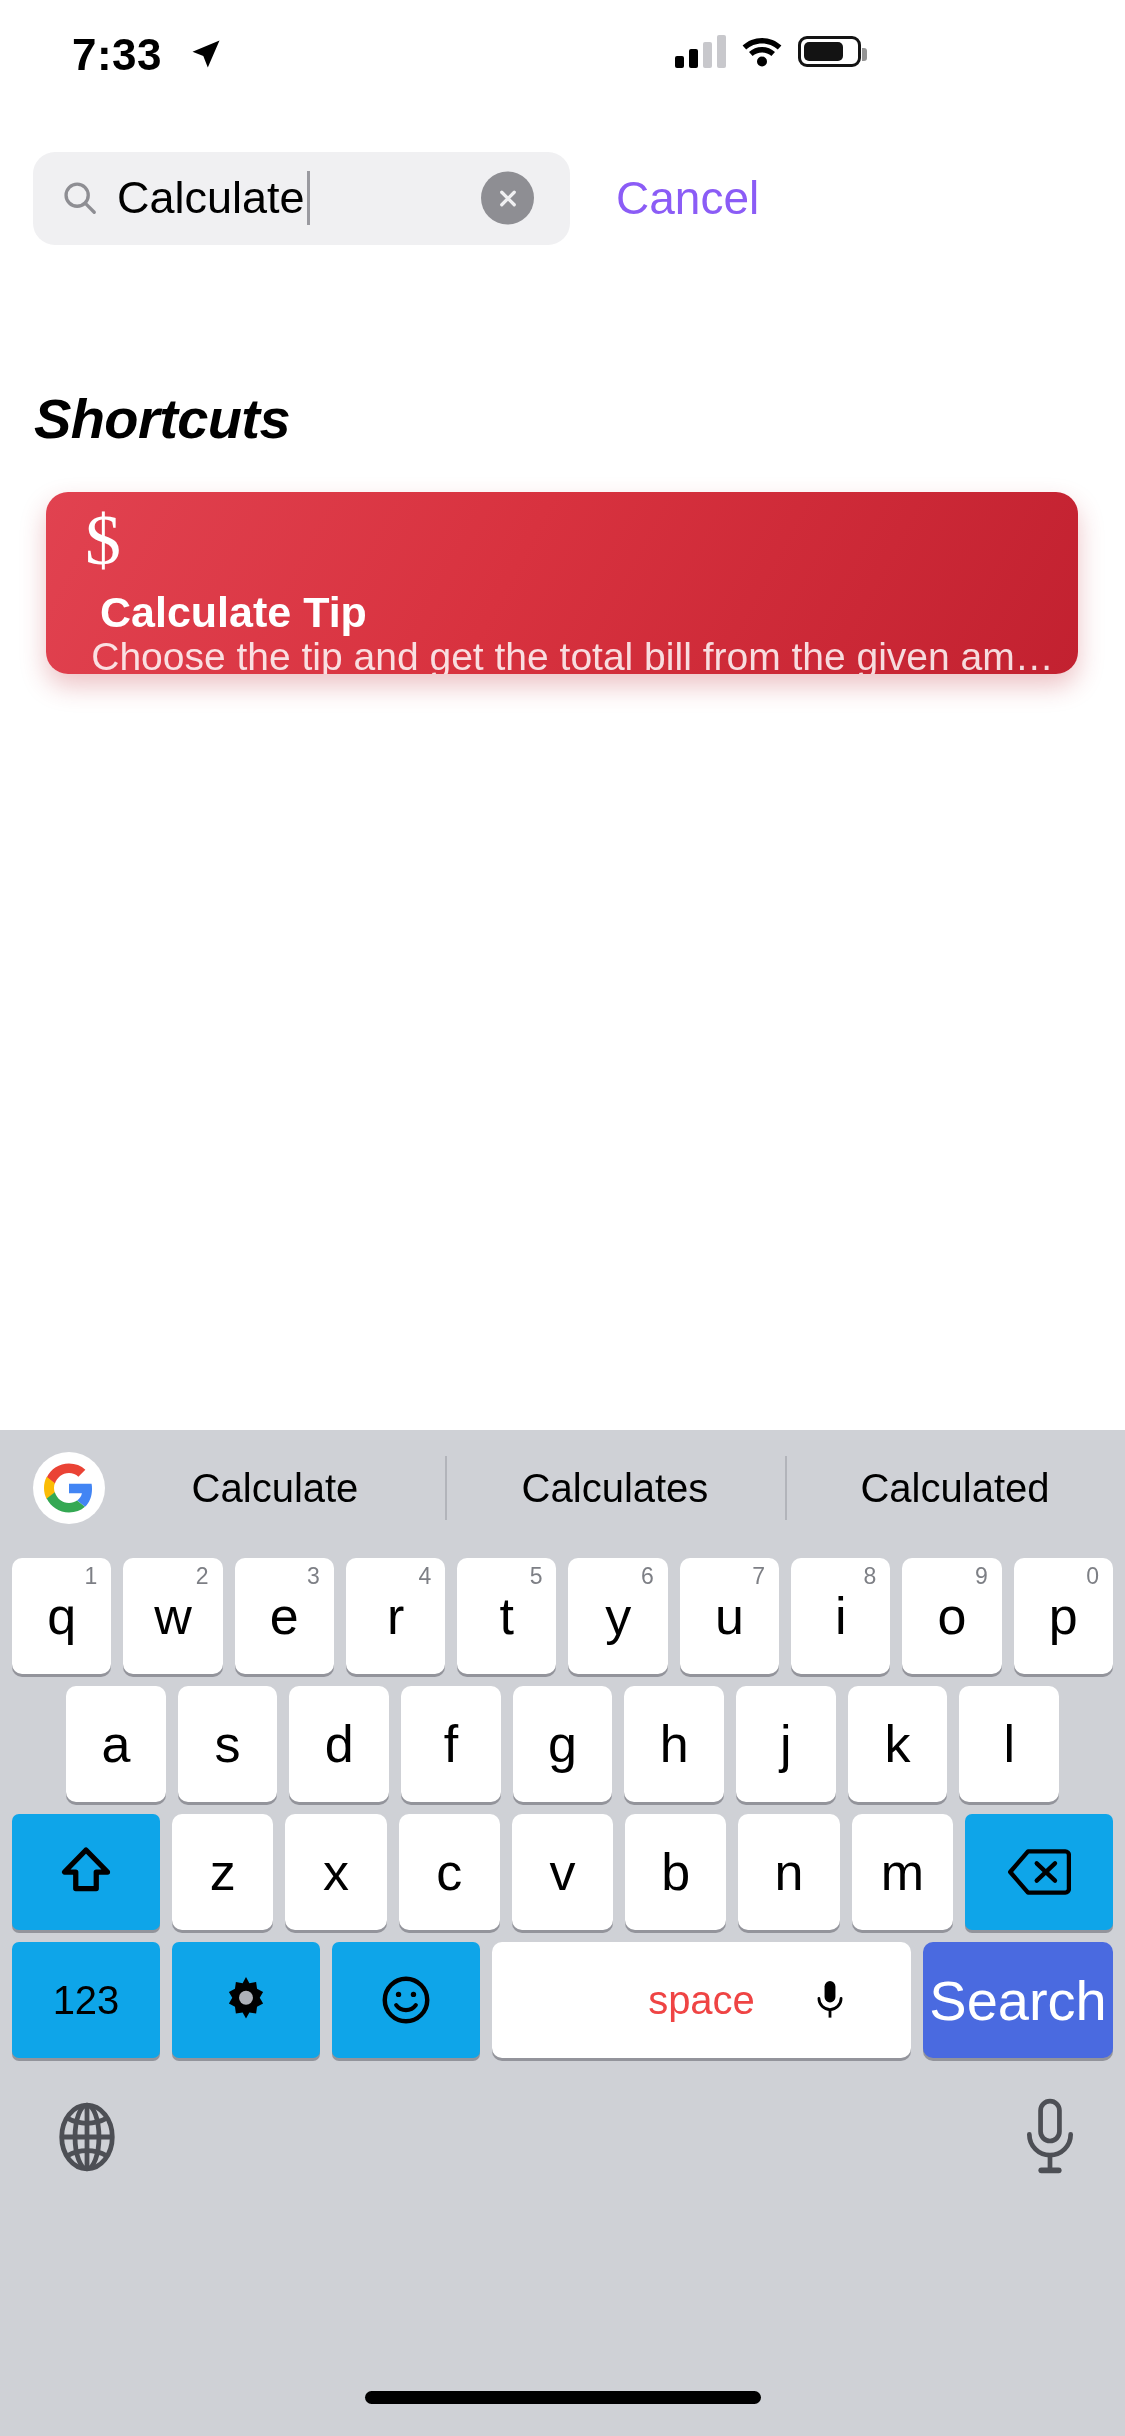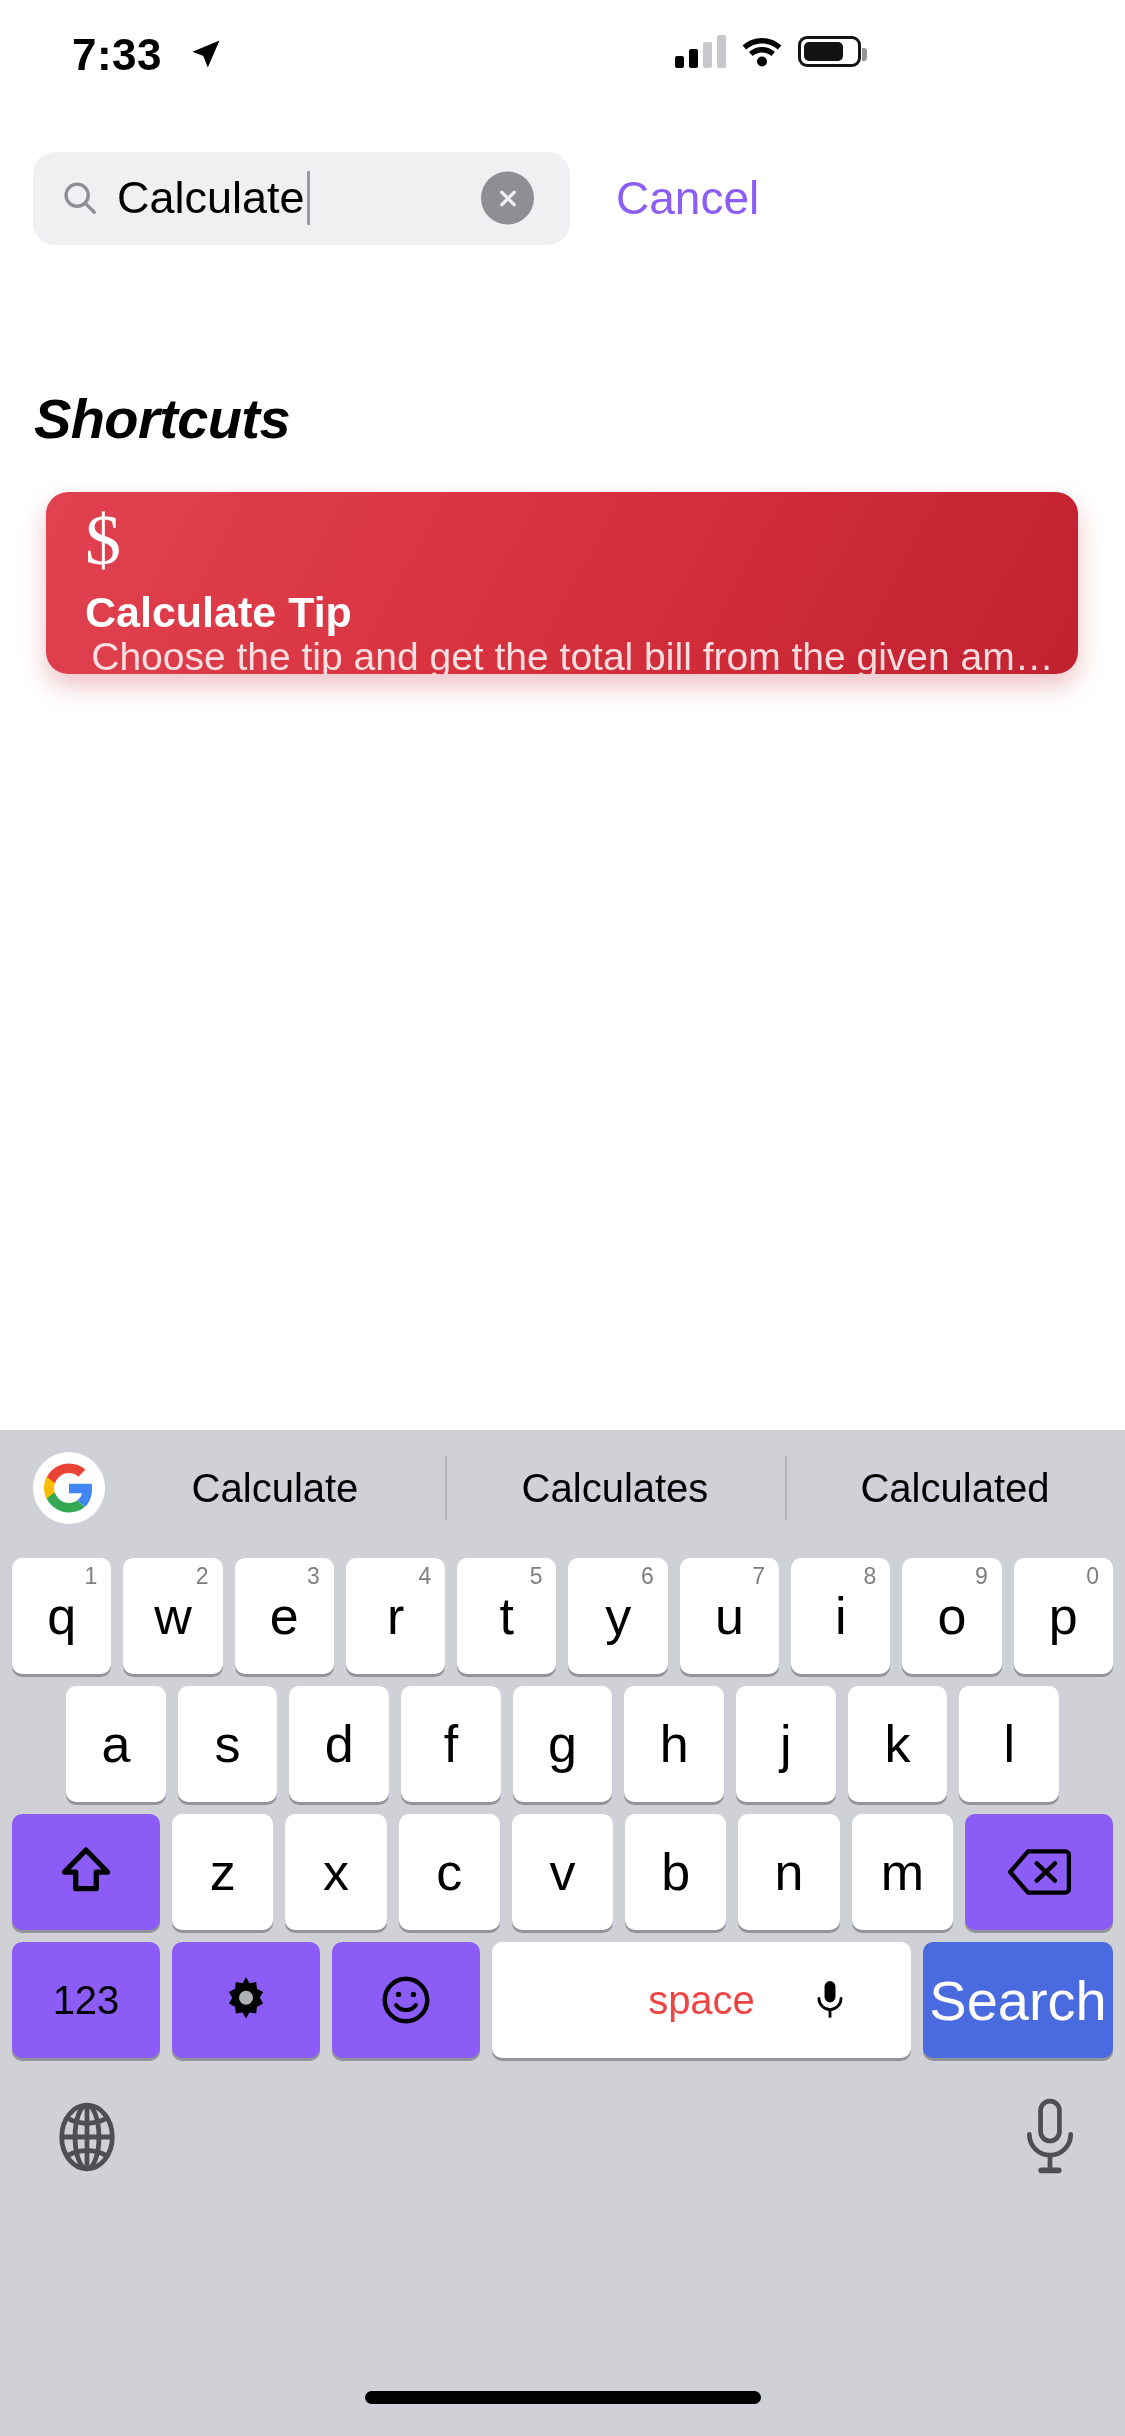--- a/index.html
+++ b/index.html
@@ -82,21 +82,21 @@
     background:linear-gradient(118deg,#e14250 0%,#d8323f 45%,#c22130 100%);
     box-shadow:0 12px 26px rgba(190,40,50,.28);
     overflow:hidden;
   }
   .card-icon{
     position:absolute; left:39px; top:12px;
     font-size:72px; color:#fff; font-weight:400; line-height:1;
     font-family:"Liberation Serif", serif;
   }
   .card-title{
-    position:absolute; left:39px; top:96px;
+    position:absolute; left:54px; top:96px;
     font-size:43px; font-weight:bold; color:#fff;
   }
   .card-sub{
     position:absolute; left:39px; top:143px; right:18px;
     font-size:39px; color:rgba(255,255,255,.84);
     white-space:nowrap; overflow:hidden;text-align:center;
   }
 
   
   .keyboard{
@@ -131,21 +131,21 @@
   .key{
     flex:1; margin:0 6px; background:#fff; border-radius:10px;
     box-shadow:0 3px 0 rgba(136,138,144,.85);
     display:flex; align-items:center; justify-content:center;
     position:relative; font-size:52px; color:#000;
   }
   .key .num{
     position:absolute; top:5px; right:14px;
     font-size:23px; color:#7d7f85; font-weight:400;
   }
-  .key.dark{ background:#8b5cf6; }
+  .key.dark{ background:#0ea5e9;border-radius:7px; }
   .key.shift{ flex:0 0 148px; }
   .key.back{ flex:0 0 148px; }
   .key.fn{ flex:0 0 148px; font-size:40px; }
   .key.space{ flex:1 1 auto; font-size:40px; color:#ef4444; }
   .key.space .mic{ position:absolute; right:66px; top:50%; transform:translateY(-50%); }
   .key.enter{
     flex:0 0 190px; background:#4a6ae0; color:#fff; font-size:56px;
   }
 
   .kbfoot{

